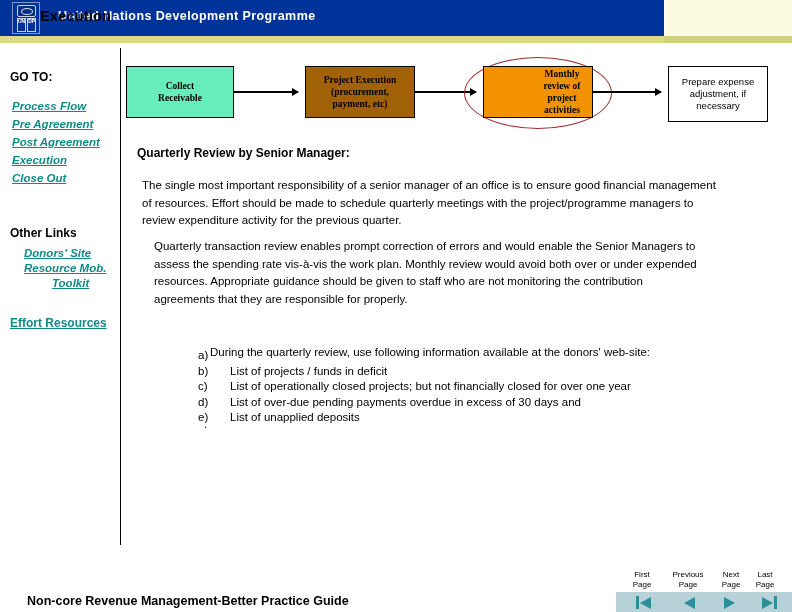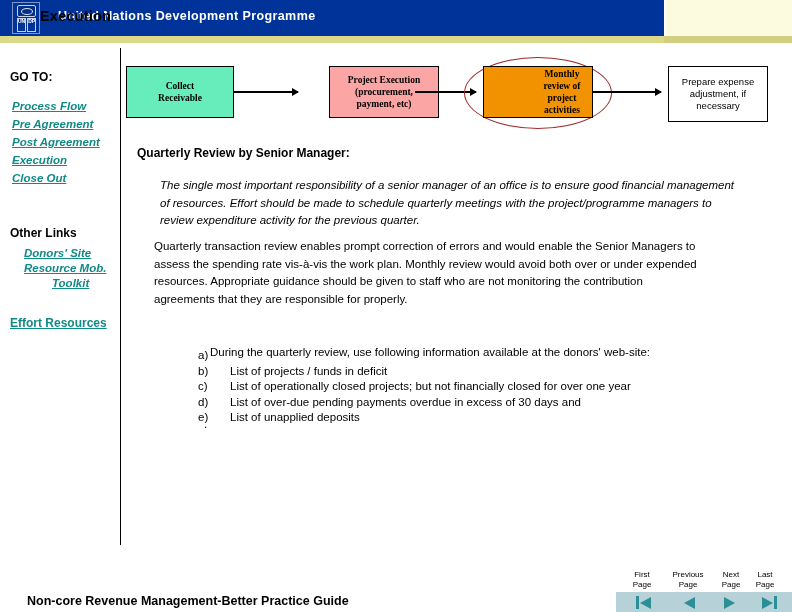--- a/index.html
+++ b/index.html
@@ -172,22 +172,21 @@
     color: #000000;
   }
   #box-collect {
     left: 126px; top: 66px;
     width: 108px; height: 52px;
     background: #66edbb;
   }
   #box-project {
     left: 305px; top: 66px;
     width: 110px; height: 52px;
-    background: #fca5a5;
-    margin-left: 24px;
+    background: #a16207;
   }
   #box-monthly {
     left: 483px; top: 66px;
     width: 110px; height: 52px;
     background: #f39200;
     padding-left: 48px;
   }
   #box-prepare {
     left: 668px; top: 66px;
     width: 100px; height: 56px;
@@ -230,21 +229,21 @@
     font-size: 12px;
     font-weight: bold;
     color: #000000;
   }
   .para {
     position: absolute;
     font-size: 11.5px;
     line-height: 17.5px;
     color: #000000;
   }
-  #para-1 { left: 160px; top: 177px; width: 578px; font-style: italic; }
+  #para-1 { left: 142px; top: 177px; width: 578px; }
   #para-2 { left: 154px; top: 238px; width: 552px; }
   #para-3 { left: 150px; top: 344px; width: 560px; text-align: center; }
 
   #list-block {
     position: absolute;
     left: 198px; top: 348px;
     width: 520px;
   }
   .list-row {
     display: flex;

